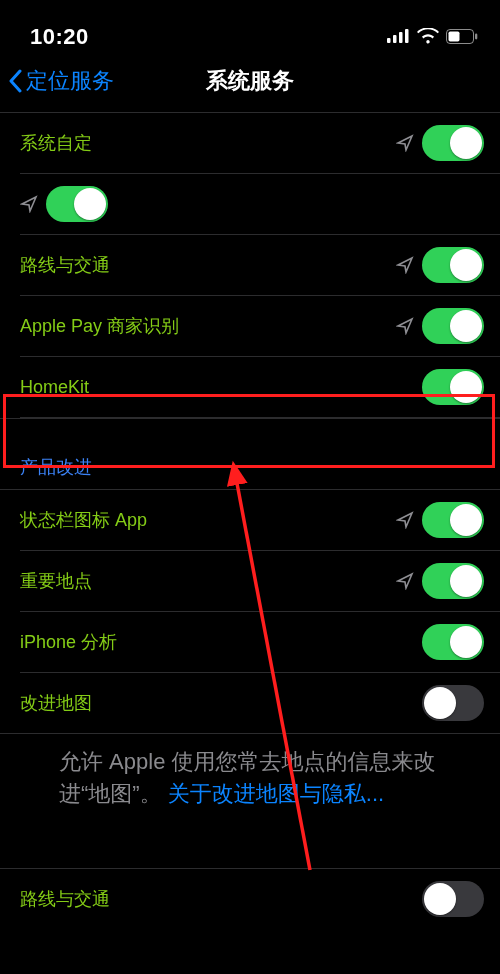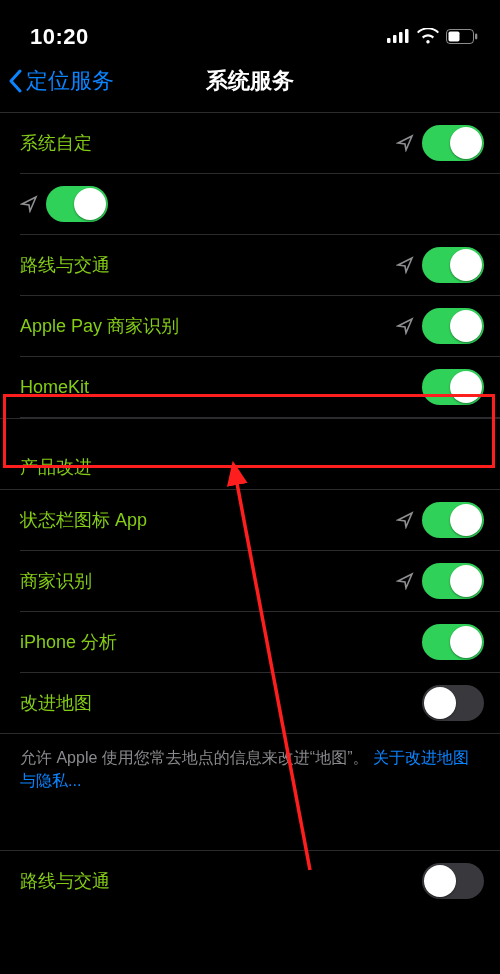--- a/index.html
+++ b/index.html
@@ -13,21 +13,21 @@
 
   
   .navbar { position: relative; height: 50px; display: flex; align-items: center; justify-content: center; }
   .navbar .title { font-size: 22px; font-weight: 600; color: #fff; }
   .navbar .back { position: absolute; left: 8px; top: 0; bottom: 0; display: flex; align-items: center; color: #0b84ff; font-size: 22px; gap: 2px; }
   .back-chevron { width: 16px; height: 24px; display: inline-block; }
 
   
   .group { margin-top: 14px; }
   .group.first { margin-top: 6px; }
-  .group-header { color: #84cc16; font-size: 18px; padding: 22px 20px 10px 20px; }
+  .group-header { color: #3b82f6; font-size: 18px; padding: 22px 20px 10px 20px; }
   .cell { position: relative; display: flex; align-items: center; justify-content: space-between; height: 60px; padding: 0 16px 0 20px; background: #000; }
   .cell .label { font-size: 18px; font-weight: 400; color: #84cc16; }
   .cell .right { display: flex; align-items: center; gap: 8px; }
   .sep { height: 1px; background: #2c2c2e; margin-left: 20px; }
   .group-top-sep, .group-bottom-sep { height: 1px; background: #2c2c2e; }
 
   
   .toggle { width: 62px; height: 36px; border-radius: 18px; position: relative; flex: 0 0 auto; }
   .toggle.on { background: #30d158; }
   .toggle.off { background: #39393d; }
@@ -39,21 +39,21 @@
   .loc-arrow { width: 18px; height: 18px; display: inline-block; }
   .loc-arrow svg path { fill: #8e8e93; }
   .loc-arrow.outline svg path { fill: none; stroke: #8e8e93; stroke-width: 1.6; }
 
   
   .status-val { color: #8e8e93; font-size: 21px; }
   .chev-right { width: 11px; height: 18px; }
   .chev-right path { stroke: #5a5a5e; stroke-width: 2.5; fill: none; }
 
   
-  .footer-text { color: #8a8a8e; font-size: 16px; line-height: 1.45; padding: 12px 20px 0 20px; }
+  .footer-text { color: #8a8a8e; font-size: 22px; line-height: 1.45; padding: 12px 20px 0 20px; margin-left: 39px; }
   .footer-text .link { color: #0b84ff; }
 
   
   .highlight-box { position: absolute; border: 3px solid #ff1e1e; pointer-events: none; }
 
   
   .annotation-arrow { position: absolute; pointer-events: none; }
 
   .spacer { height: 44px; }
 </style>
@@ -173,21 +173,21 @@
             <span class="loc-arrow outline"><svg viewBox="0 0 18 18" width="18" height="18">
                 <path d="M2 9 L16 2 L10 16 L9 10 Z"></path>
               </svg></span>
             <span class="toggle on">
               <span class="knob"></span>
             </span>
           </div>
         </div>
         <div class="sep"></div>
         <div class="cell">
-          <div class="label">商家识别</div>
+          <div class="label">重要地点</div>
           <div class="right">
             <span class="loc-arrow outline"><svg viewBox="0 0 18 18" width="18" height="18">
                 <path d="M2 9 L16 2 L10 16 L9 10 Z"></path>
               </svg></span>
             <span class="toggle on">
               <span class="knob"></span>
             </span>
           </div>
         </div>
         <div class="sep"></div>

